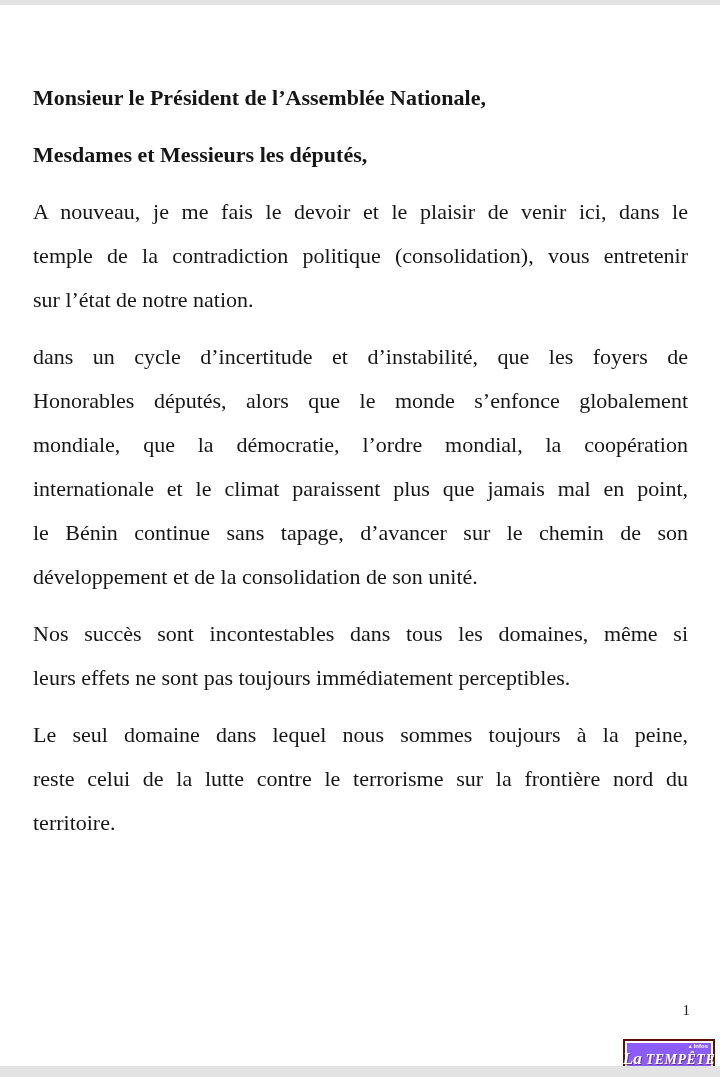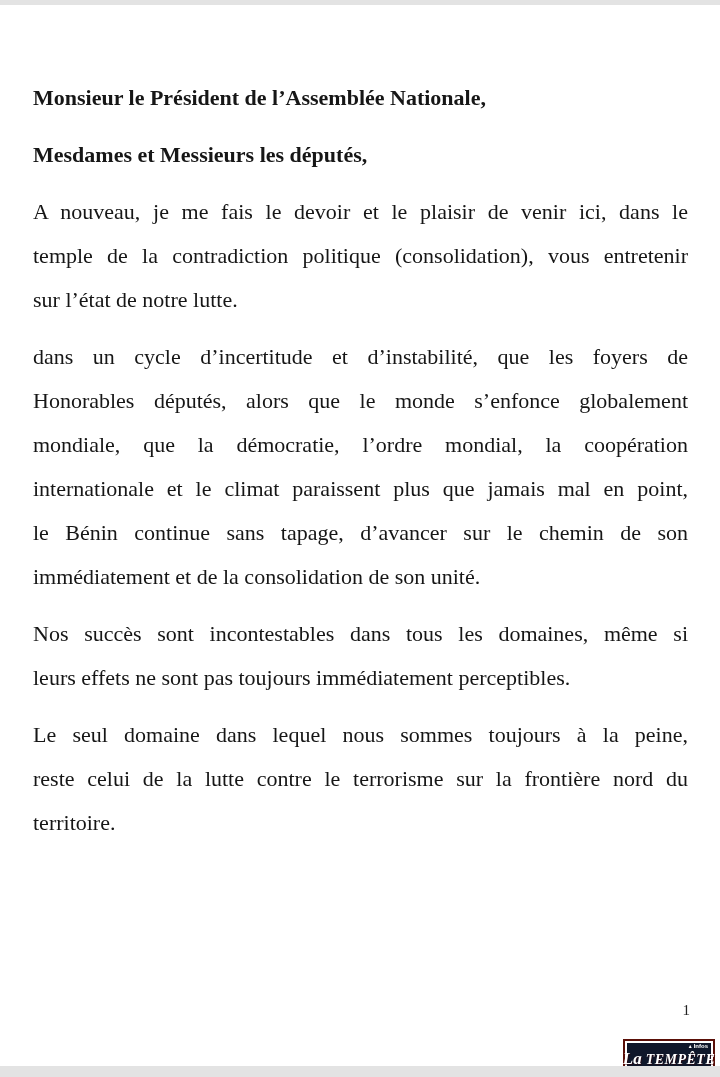--- a/index.html
+++ b/index.html
@@ -47,21 +47,21 @@
     line-height: 18px;
     color: #222222;
   }
 
   .logo {
     position: absolute;
     left: 623px;
     top: 1039px;
     width: 92px;
     height: 34px;
-    background: #0f172a;
+    background: #8b5cf6;
     border: 2px solid #5a0f08;
     box-sizing: border-box;
     box-shadow: inset 0 0 0 2px #ffffff;
     display: flex;
     align-items: flex-end;
     justify-content: center;
     padding-bottom: 3px;
   }
   .logo-text {
     color: #ffffff;
@@ -97,29 +97,29 @@
   <div id="doc-body">
       <div class="para bold">
         <div class="line l">Monsieur le Président de l’Assemblée Nationale,</div>
       </div>
       <div class="para bold">
         <div class="line l">Mesdames et Messieurs les députés,</div>
       </div>
       <div class="para">
         <div class="line j">A nouveau, je me fais le devoir et le plaisir de venir ici, dans le</div>
         <div class="line j">temple de la contradiction politique (consolidation), vous entretenir</div>
-        <div class="line l">sur l’état de notre lutte.</div>
+        <div class="line l">sur l’état de notre nation.</div>
       </div>
       <div class="para">
         <div class="line j">dans un cycle d’incertitude et d’instabilité, que les foyers de</div>
         <div class="line j">Honorables députés, alors que le monde s’enfonce globalement</div>
         <div class="line j">mondiale, que la démocratie, l’ordre mondial, la coopération</div>
         <div class="line j">internationale et le climat paraissent plus que jamais mal en point,</div>
         <div class="line j">le Bénin continue sans tapage, d’avancer sur le chemin de son</div>
-        <div class="line l">immédiatement et de la consolidation de son unité.</div>
+        <div class="line l">développement et de la consolidation de son unité.</div>
       </div>
       <div class="para">
         <div class="line j">Nos succès sont incontestables dans tous les domaines, même si</div>
         <div class="line l">leurs effets ne sont pas toujours immédiatement perceptibles.</div>
       </div>
       <div class="para">
         <div class="line j">Le seul domaine dans lequel nous sommes toujours à la peine,</div>
         <div class="line j">reste celui de la lutte contre le terrorisme sur la frontière nord du</div>
         <div class="line l">territoire.</div>
       </div>

